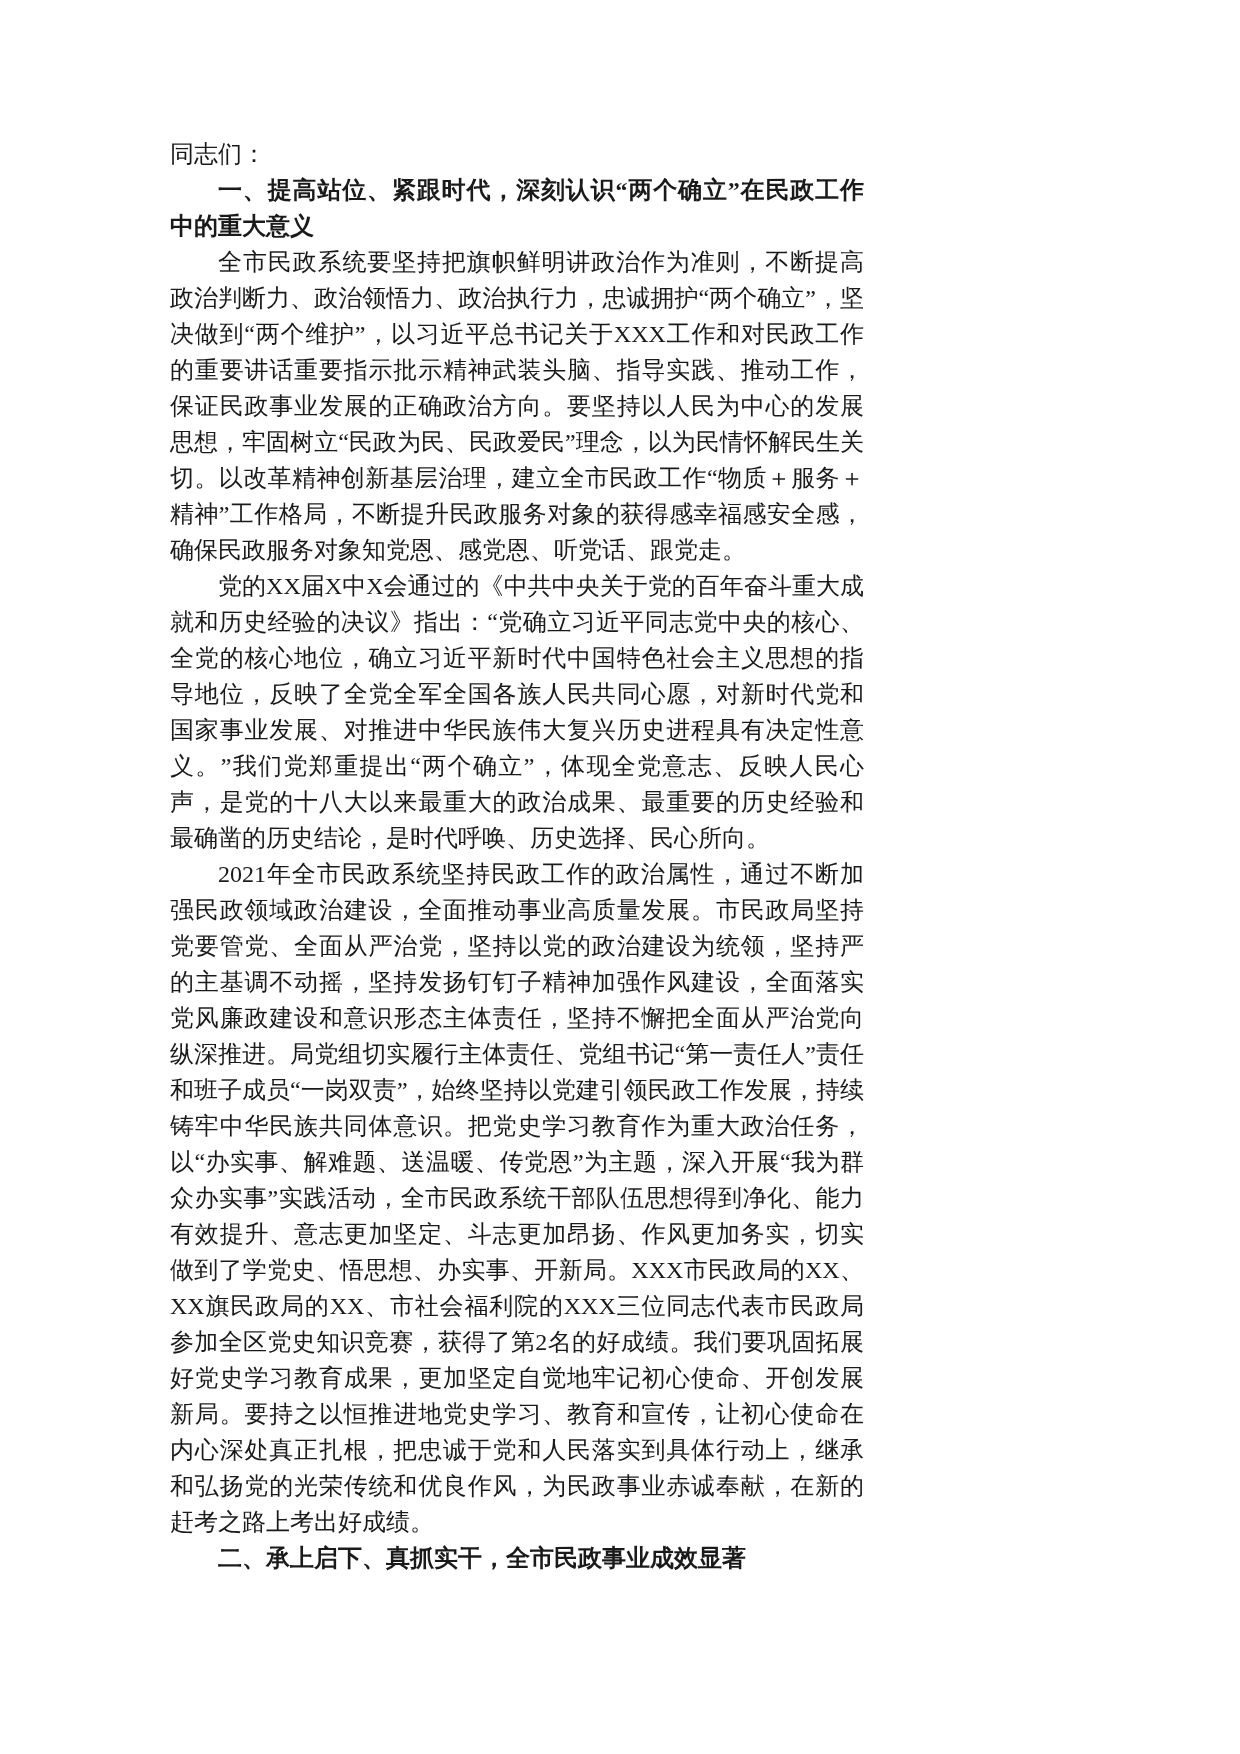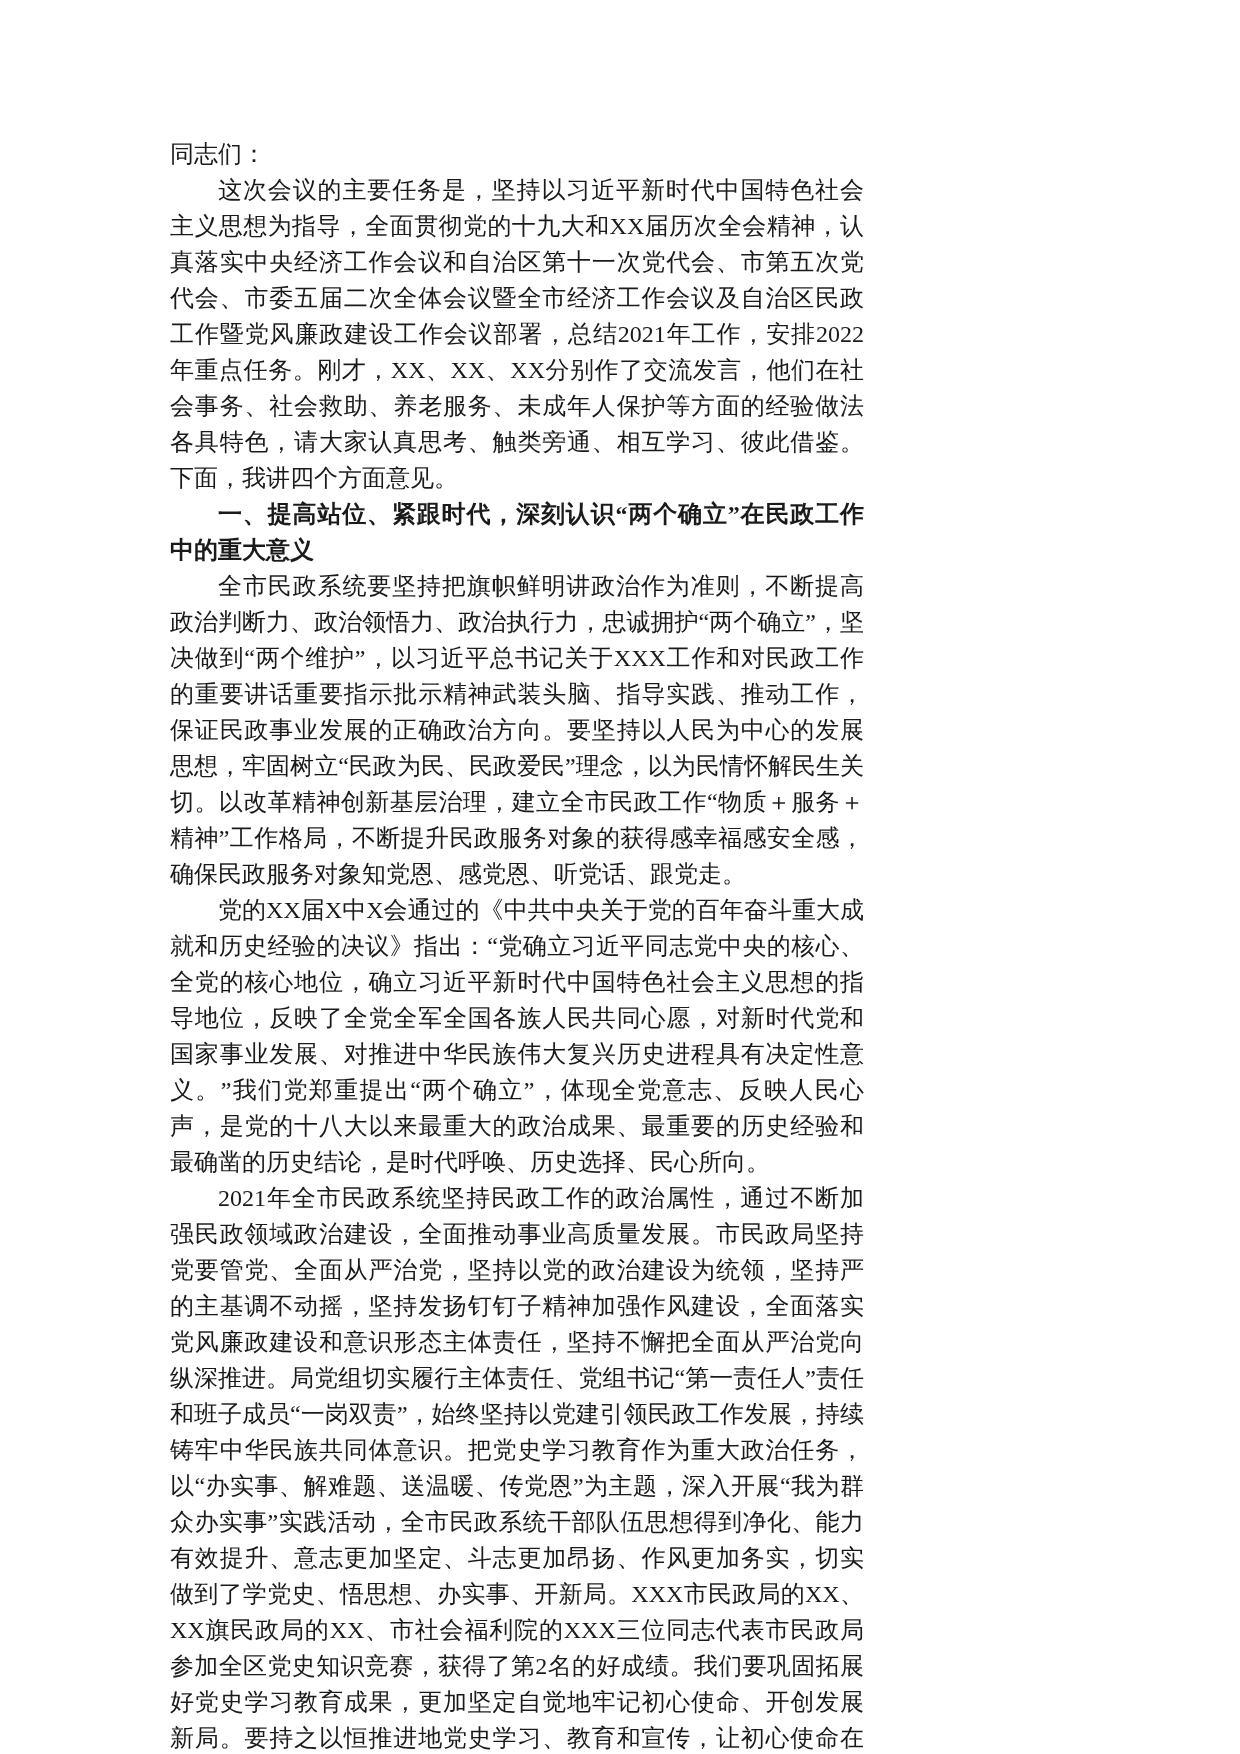--- a/index.html
+++ b/index.html
@@ -34,19 +34,19 @@
     .doc-body p.heading {
       font-weight: 700;
     }
   </style>
 </head>
 <body>
 
 <div class="page">
   <div class="doc-body">
     <p class="salutation">同志们：</p>
-    <p class="body">这次会议的主要任务是，坚持以习近平新时代中国特色社会主义思想为指导，全面贯彻党的十九大和XX届历次全会精神，认真落实中央经济工作会议和自治区第十一次党代会、市第五次党代会、市委五届二次全体会议暨全市经济工作会议及自治区民政工作暨党风廉政建设工作会议部署，总结2021年工作，安排2022年重点任务。刚才，XX、XX、XX分别作了交流发言，他们在社会事务、社会救助、养老服务、未成年人保护等方面的经验做法各具特色，请大家认真思考、触类旁通、相互学习、彼此借鉴。下面，我讲四个方面意见。</p>
     <p class="heading">一、提高站位、紧跟时代，深刻认识“两个确立”在民政工作中的重大意义</p>
     <p class="body">全市民政系统要坚持把旗帜鲜明讲政治作为准则，不断提高政治判断力、政治领悟力、政治执行力，忠诚拥护“两个确立”，坚决做到“两个维护”，以习近平总书记关于XXX工作和对民政工作的重要讲话重要指示批示精神武装头脑、指导实践、推动工作，保证民政事业发展的正确政治方向。要坚持以人民为中心的发展思想，牢固树立“民政为民、民政爱民”理念，以为民情怀解民生关切。以改革精神创新基层治理，建立全市民政工作“物质＋服务＋精神”工作格局，不断提升民政服务对象的获得感幸福感安全感，确保民政服务对象知党恩、感党恩、听党话、跟党走。</p>
     <p class="body">党的XX届X中X会通过的《中共中央关于党的百年奋斗重大成就和历史经验的决议》指出：“党确立习近平同志党中央的核心、全党的核心地位，确立习近平新时代中国特色社会主义思想的指导地位，反映了全党全军全国各族人民共同心愿，对新时代党和国家事业发展、对推进中华民族伟大复兴历史进程具有决定性意义。”我们党郑重提出“两个确立”，体现全党意志、反映人民心声，是党的十八大以来最重大的政治成果、最重要的历史经验和最确凿的历史结论，是时代呼唤、历史选择、民心所向。</p>
     <p class="body">2021年全市民政系统坚持民政工作的政治属性，通过不断加强民政领域政治建设，全面推动事业高质量发展。市民政局坚持党要管党、全面从严治党，坚持以党的政治建设为统领，坚持严的主基调不动摇，坚持发扬钉钉子精神加强作风建设，全面落实党风廉政建设和意识形态主体责任，坚持不懈把全面从严治党向纵深推进。局党组切实履行主体责任、党组书记“第一责任人”责任和班子成员“一岗双责”，始终坚持以党建引领民政工作发展，持续铸牢中华民族共同体意识。把党史学习教育作为重大政治任务，以“办实事、解难题、送温暖、传党恩”为主题，深入开展“我为群众办实事”实践活动，全市民政系统干部队伍思想得到净化、能力有效提升、意志更加坚定、斗志更加昂扬、作风更加务实，切实做到了学党史、悟思想、办实事、开新局。XXX市民政局的XX、XX旗民政局的XX、市社会福利院的XXX三位同志代表市民政局参加全区党史知识竞赛，获得了第2名的好成绩。我们要巩固拓展好党史学习教育成果，更加坚定自觉地牢记初心使命、开创发展新局。要持之以恒推进地党史学习、教育和宣传，让初心使命在内心深处真正扎根，把忠诚于党和人民落实到具体行动上，继承和弘扬党的光荣传统和优良作风，为民政事业赤诚奉献，在新的赶考之路上考出好成绩。</p>
+    <p class="heading">二、承上启下、真抓实干，全市民政事业成效显著</p>
   </div>
 </div>
 
 </body></html>

